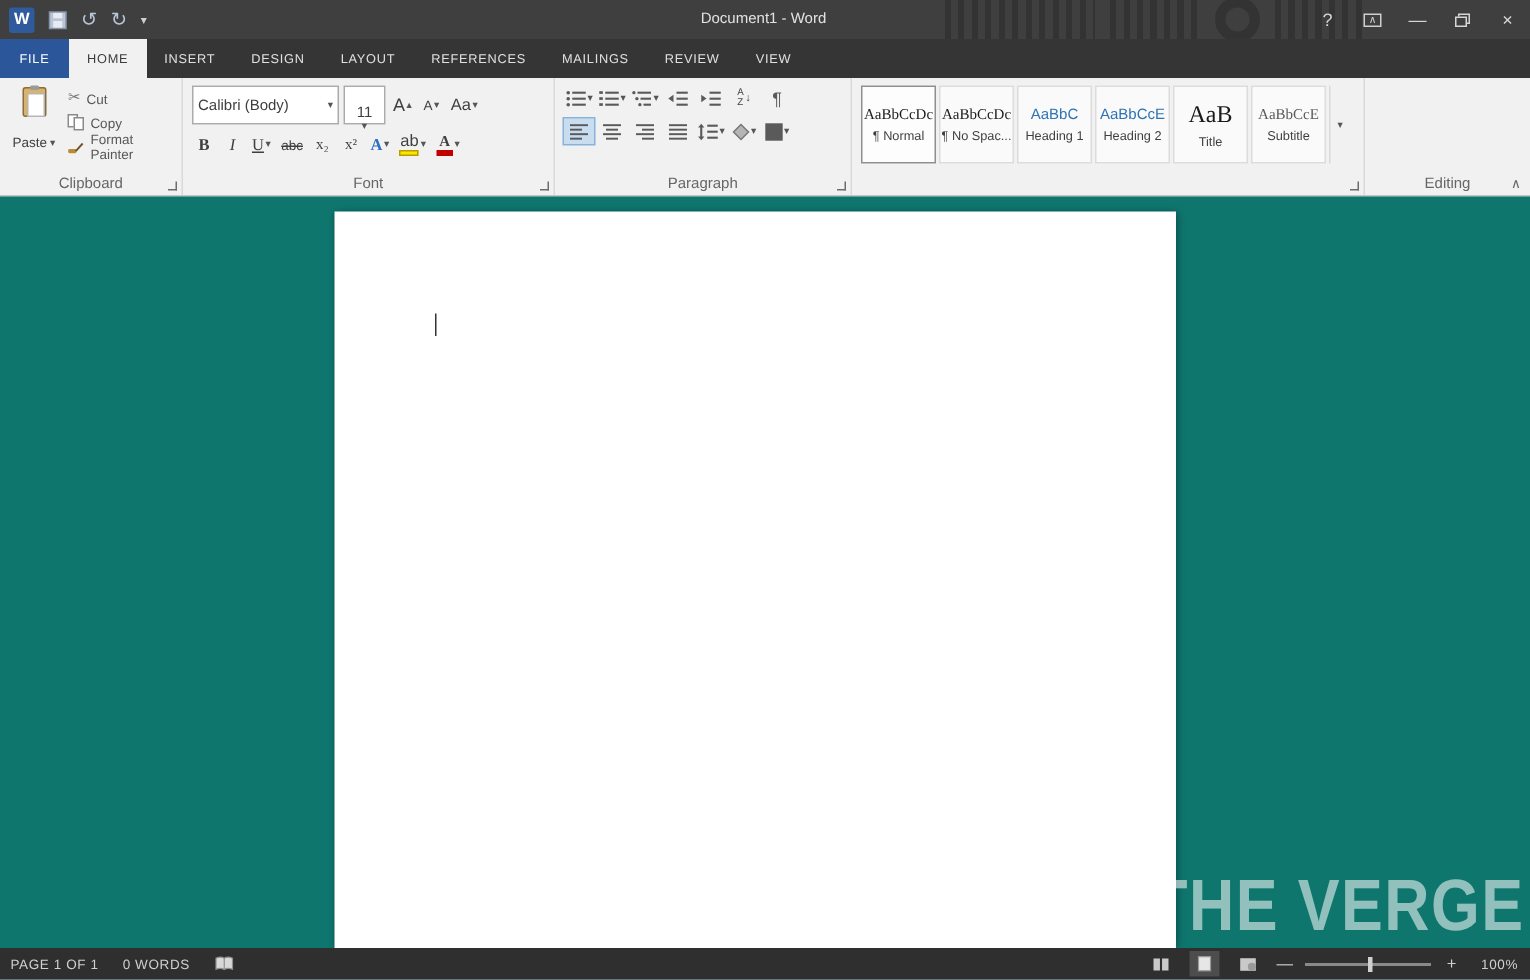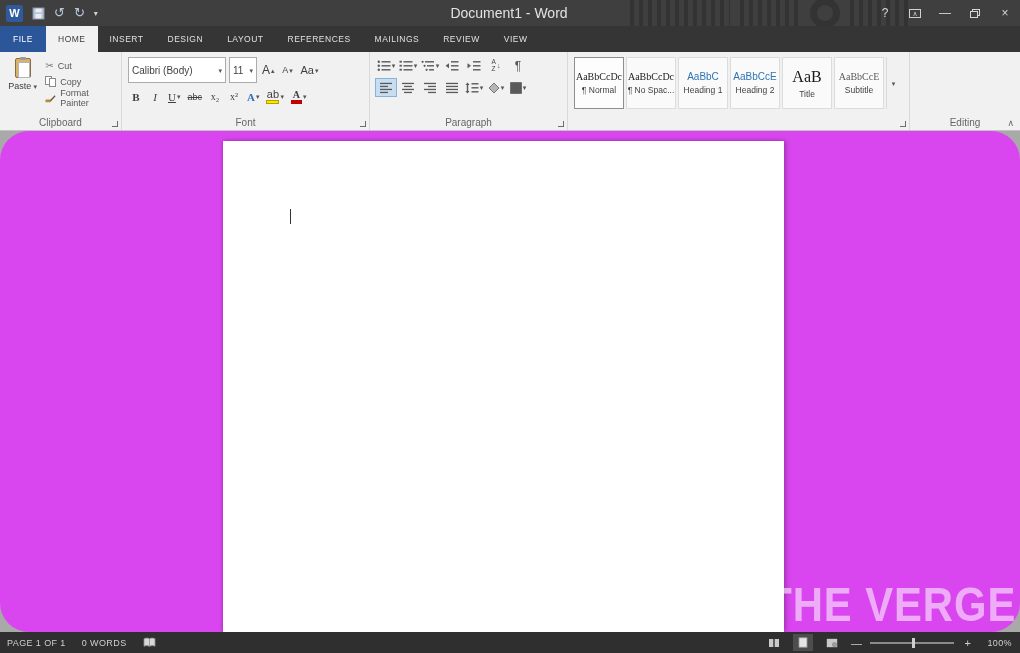--- a/index.html
+++ b/index.html
@@ -13,21 +13,21 @@
   .stripes { height:26px; background:repeating-linear-gradient(90deg,#2a2a2a 0 4px,transparent 4px 9px); }
   .s1{width:100px;} .s2{width:60px;} .s3{width:58px;}
   .art-circle { width:30px; height:30px; border:7px solid #2a2a2a; border-radius:50%; flex:none; }
   .qat { position:absolute; left:6px; top:0; height:26px; display:flex; align-items:center; gap:9px; z-index:2; }
   .word-logo { width:17px; height:17px; background:#2f5b9d; color:#fff; font-size:11px; font-weight:bold;
                display:flex; align-items:center; justify-content:center; border-radius:2px; }
   .qat-icon { color:#b9c6da; font-size:13px; line-height:26px; cursor:default; }
   .save-svg { display:block; }
   .qat-caret { color:#cfcfcf; font-size:8px; }
   .title-text { position:absolute; left:0; right:2px; top:0; height:26px; text-align:center; line-height:26px;
-                font-size:14px; color:#e2e2e2; z-index:1; }
+                font-size:10px; color:#e2e2e2; z-index:1; }
   .win-controls { position:absolute; right:0; top:0; height:26px; display:flex; z-index:2; }
   .win-btn { width:30px; height:26px; display:flex; align-items:center; justify-content:center;
              color:#d6d6d6; font-size:12px; }
   .ribbon-display-box { width:12px; height:9px; border:1px solid #cfcfcf; display:flex; align-items:flex-start; justify-content:center; }
   .ribbon-display-box span { font-size:7px; line-height:8px; color:#cfcfcf; }
   .restore-box { position:relative; width:10px; height:9px; }
   .restore-box i { position:absolute; border:1px solid #d6d6d6; width:8px; height:7px; display:block; }
   .restore-box i:first-child { top:0; right:0; }
   .restore-box i:last-child { bottom:0; left:0; background:#3f3f3f; }
 
@@ -49,42 +49,42 @@
   .group { position:relative; border-right:1px solid #d9d9d9; padding:5px 6px 16px; }
   .group-label { position:absolute; bottom:2px; left:0; right:0; text-align:center; font-size:10px; color:#666; }
   .launcher { position:absolute; bottom:3px; right:3px; width:6px; height:6px;
               border-right:1.6px solid #6d6d6d; border-bottom:1.6px solid #6d6d6d; }
   .cd { font-size:7px; color:#555; line-height:1; }
   .cu { font-size:7px; color:#555; line-height:1; }
 
   
   .g-clipboard { width:122px; }
   .clip-wrap { display:flex; gap:6px; }
-  .paste-btn { width:36px; display:flex; flex-direction:column; align-items:center; gap:3px; padding-top:1px; }
+  .paste-btn { width:36px; display:flex; flex-direction:column; align-items:center; gap:12px; padding-top:1px; }
   .clipboard-icon { width:16px; height:20px; background:#d9b36a; border:1px solid #8a6d3b; border-radius:2px; position:relative; }
   .clipboard-icon::before { content:''; position:absolute; left:4px; top:-2px; width:6px; height:3px; background:#9a9a9a; border-radius:1px; }
   .clipboard-icon::after { content:''; position:absolute; left:2px; top:3px; width:10px; height:14px; background:#fff; border:1px solid #b5b5b5; }
   .paste-label { font-size:9px; color:#3f3f3f; display:flex; gap:2px; align-items:center; }
   .small-cmds { display:flex; flex-direction:column; gap:3px; padding-top:2px; }
   .small-cmd { display:flex; align-items:center; gap:4px; font-size:9px; color:#585858; height:13px; }
   .scissors { font-size:10px; color:#7a7a7a; }
   .copy-icon { position:relative; width:11px; height:11px; }
   .copy-icon i { position:absolute; width:7px; height:9px; border:1px solid #8a8a8a; background:#fff; display:block; }
   .copy-icon i:first-child { left:0; top:0; }
   .copy-icon i:last-child { right:0; bottom:0; }
   .fp-icon { display:block; }
 
   
   .g-font { width:248px; }
   .font-rows { display:flex; flex-direction:column; gap:5px; }
   .font-row { display:flex; align-items:center; gap:3px; }
   .combo { background:#fff; border:1px solid #ababab; height:17px; display:flex; align-items:center;
            font-size:10px; padding:12px 3px; justify-content:space-between; }
   .combo-name { width:98px; }
-  .combo-size { width:28px; }
+  .combo-size { width:28px;flex-direction:column; }
   .fbtn { height:17px; min-width:16px; display:flex; align-items:end; justify-content:center; gap:1px;
           font-size:11px; padding:0 2px; align-items:center; }
   .grow-a { font-size:12px; } .shrink-a { font-size:9px; }
   .b-bold { font-weight:bold; font-family:"Liberation Serif",serif; }
   .b-italic { font-style:italic; font-family:"Liberation Serif",serif; }
   .b-under { text-decoration:underline; font-family:"Liberation Serif",serif; }
   .b-strike { text-decoration:line-through; font-size:9px; }
   .b-sub, .b-sup { font-size:10px; font-family:"Liberation Serif",serif; }
   .b-effects { color:#2f6fc0; font-weight:bold; font-family:"Liberation Serif",serif; }
   .hl-wrap, .fc-wrap { display:flex; flex-direction:column; align-items:center; line-height:1; }
@@ -122,21 +122,21 @@
   .edit-row { display:flex; align-items:center; gap:5px; font-size:10px; color:#3f3f3f; height:15px; }
   .mag { position:relative; width:11px; height:11px; }
   .mag::before { content:''; position:absolute; left:0; top:0; width:6px; height:6px; border:1.6px solid #3e6db5; border-radius:50%; }
   .mag::after { content:''; position:absolute; left:7px; top:7px; width:4px; height:1.6px; background:#3e6db5; transform:rotate(45deg); }
   .repl { color:#3e6db5; font-size:11px; }
   .sel-icon { width:9px; height:9px; border:1px dashed #8a8a8a; position:relative; }
   .sel-icon::after { content:''; position:absolute; right:-2px; bottom:-2px; border-left:5px solid #4a4a4a; border-top:3px solid transparent; border-bottom:3px solid transparent; transform:rotate(40deg); }
   .collapse-btn { position:absolute; right:6px; bottom:2px; font-size:9px; color:#666; }
 
   
-  .docarea { position:absolute; top:131px; left:0; right:0; bottom:21px; background:#d946ef; overflow:hidden;border-radius:29px; }
+  .docarea { position:absolute; top:131px; left:0; right:0; bottom:21px; background:#0f766e; overflow:hidden; }
   .page { position:absolute; left:223px; top:10px; width:561px; height:calc(100% - 10px); background:#fff;
           box-shadow:2px 0 5px rgba(0,0,0,.25), -1px 0 3px rgba(0,0,0,.15); }
   .cursor { position:absolute; left:67px; top:68px; width:1px; height:15px; background:#333; animation:blink 1.1s steps(1) infinite; }
   @keyframes blink { 50% { opacity:0; } }
   .watermark { position:absolute; right:4px; bottom:0; font-size:44px; font-weight:800; letter-spacing:1px;
                color:rgba(255,255,255,.55); transform:scale(.95,1.1); transform-origin:right bottom; white-space:nowrap; }
 
   
   .statusbar { position:absolute; left:0; right:0; bottom:0; height:21px; background:#2f2f2f; display:flex;
                align-items:center; color:#cfcfcf; font-size:9px; letter-spacing:.4px; z-index:30; }

